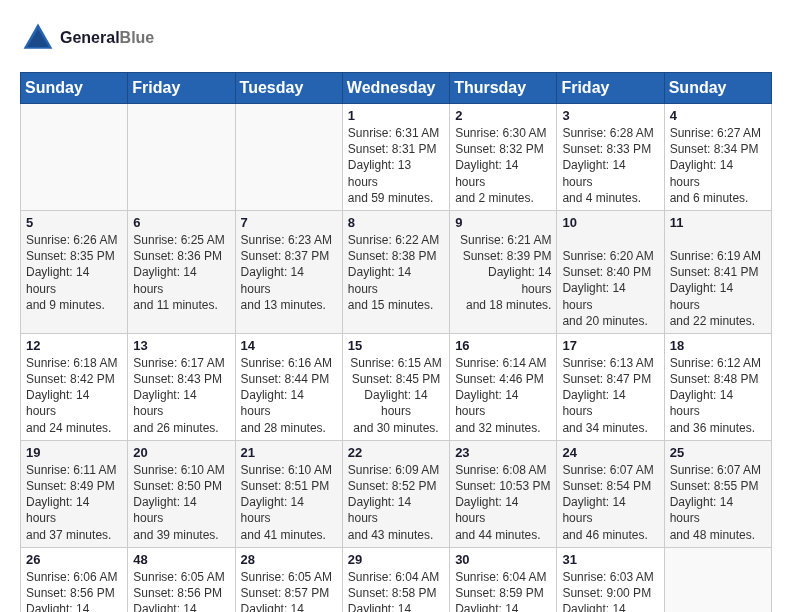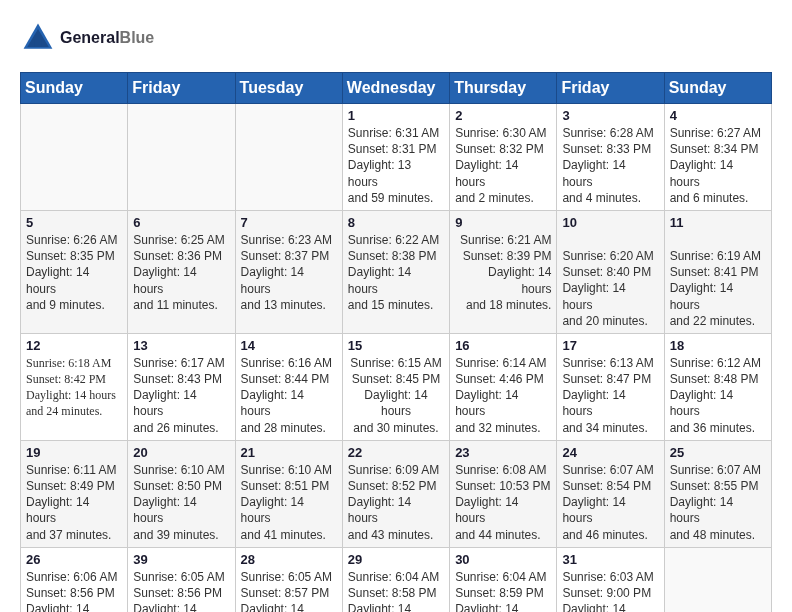--- a/index.html
+++ b/index.html
@@ -194,21 +194,21 @@
           <span class="day-num">11</span>
           <div class="day-info" style="white-space: pre-line; margin-top: 18px;">Sunrise: 6:19 AM
 Sunset: 8:41 PM
 Daylight: 14 hours
 and 22 minutes.</div>
         </td>
       </tr>
       <tr>
         <td>
           <span class="day-num">12</span>
-          <div class="day-info" style="white-space: pre-line; font-family: Liberation Serif, serif;">Sunrise: 6:18 AM
+          <div class="day-info" style="white-space: pre-line;">Sunrise: 6:18 AM
 Sunset: 8:42 PM
 Daylight: 14 hours
 and 24 minutes.</div>
         </td>
         <td>
           <span class="day-num">13</span>
           <div class="day-info" style="white-space: pre-line;">Sunrise: 6:17 AM
 Sunset: 8:43 PM
 Daylight: 14 hours
 and 26 minutes.</div>
@@ -302,21 +302,21 @@
       </tr>
       <tr>
         <td>
           <span class="day-num">26</span>
           <div class="day-info" style="white-space: pre-line;">Sunrise: 6:06 AM
 Sunset: 8:56 PM
 Daylight: 14 hours
 and 49 minutes.</div>
         </td>
         <td>
-          <span class="day-num">39</span>
+          <span class="day-num">48</span>
           <div class="day-info" style="white-space: pre-line;">Sunrise: 6:05 AM
 Sunset: 8:56 PM
 Daylight: 14 hours
 and 51 minutes.</div>
         </td>
         <td>
           <span class="day-num">28</span>
           <div class="day-info" style="white-space: pre-line;">Sunrise: 6:05 AM
 Sunset: 8:57 PM
 Daylight: 14 hours

